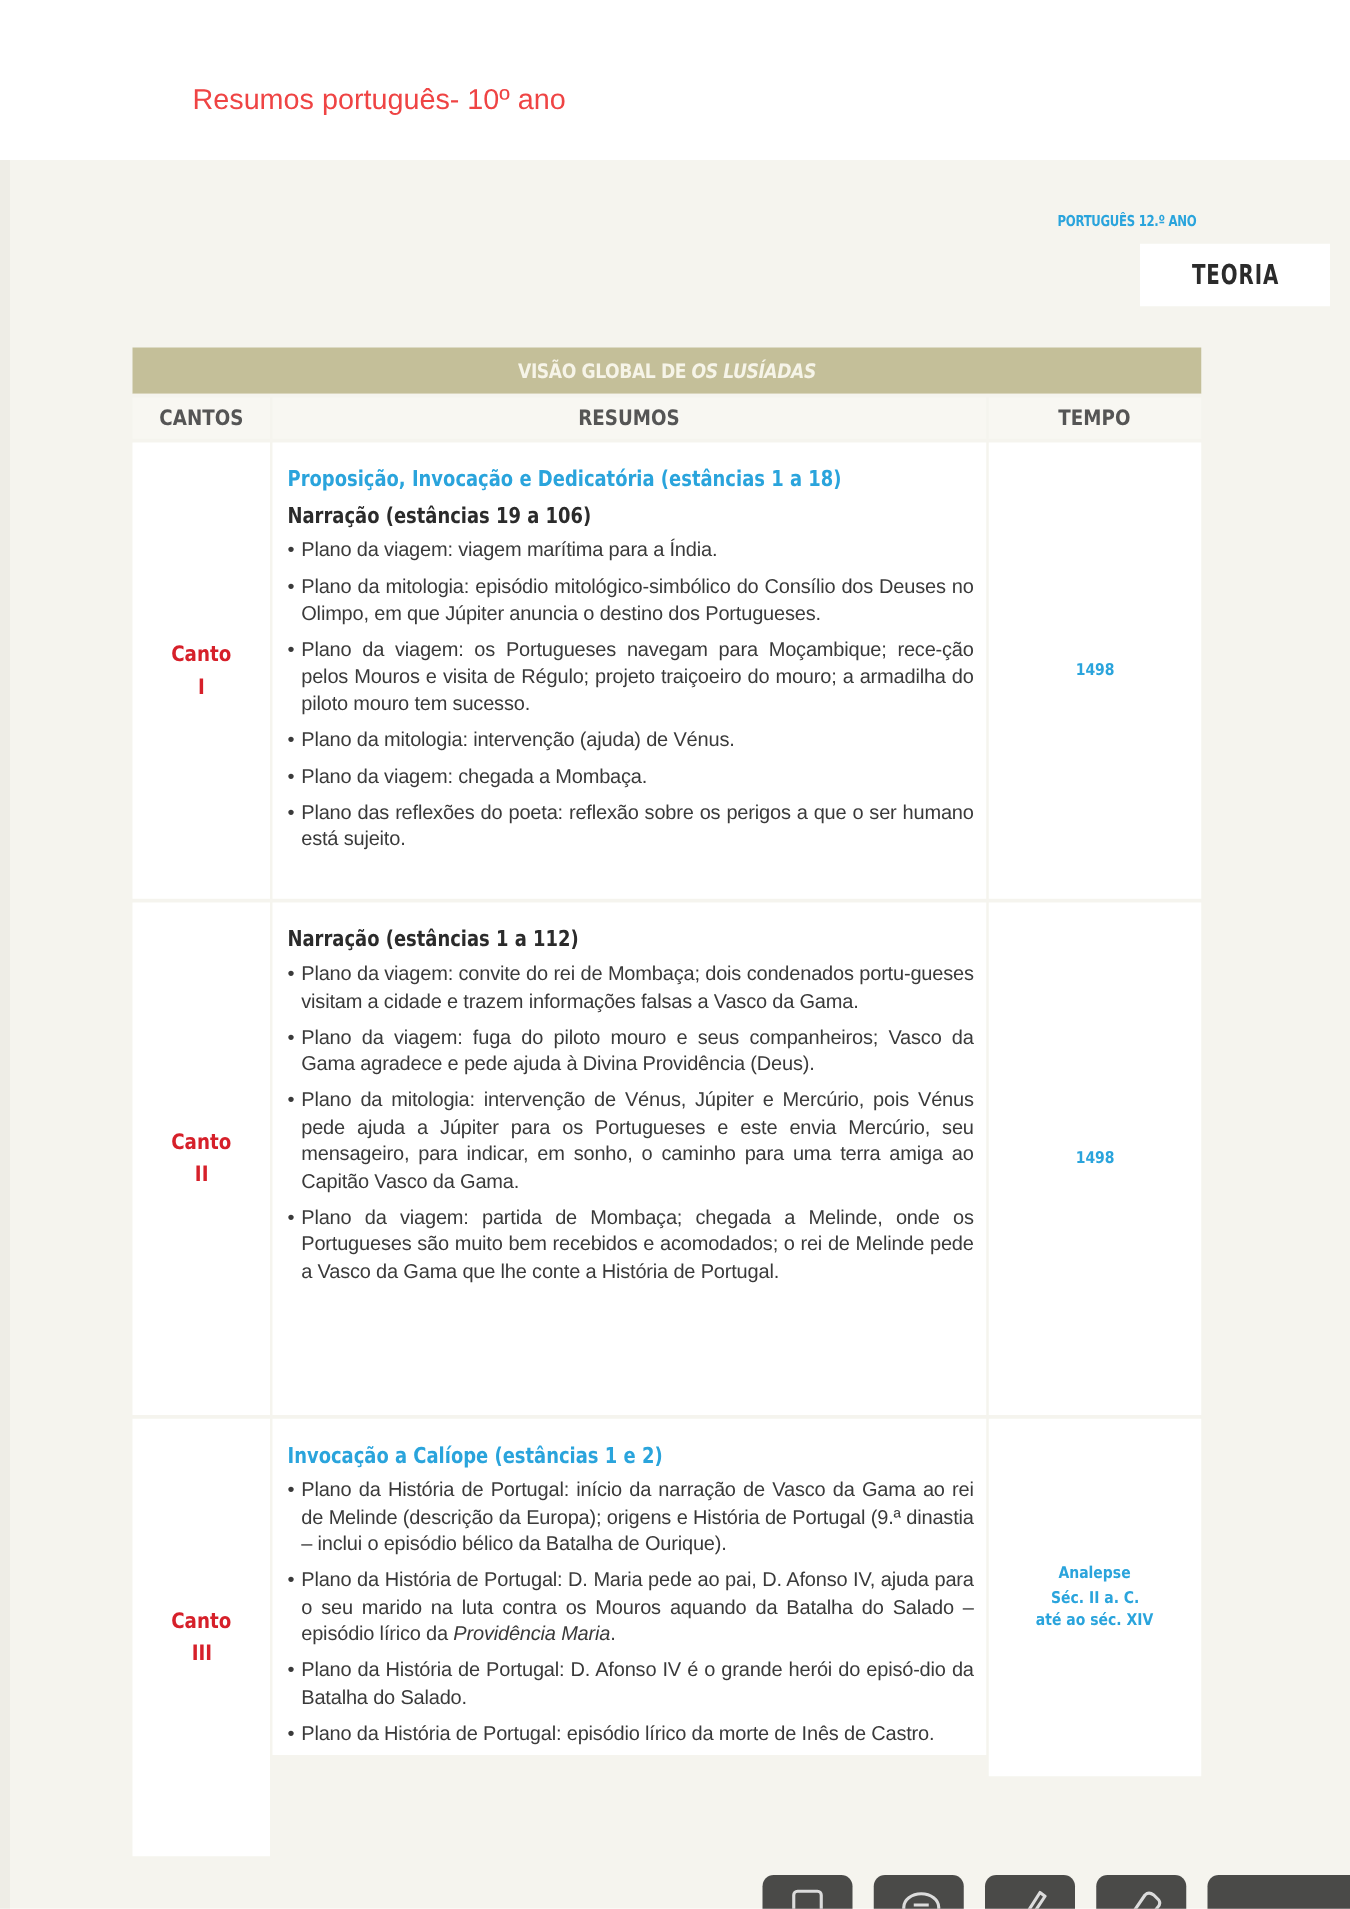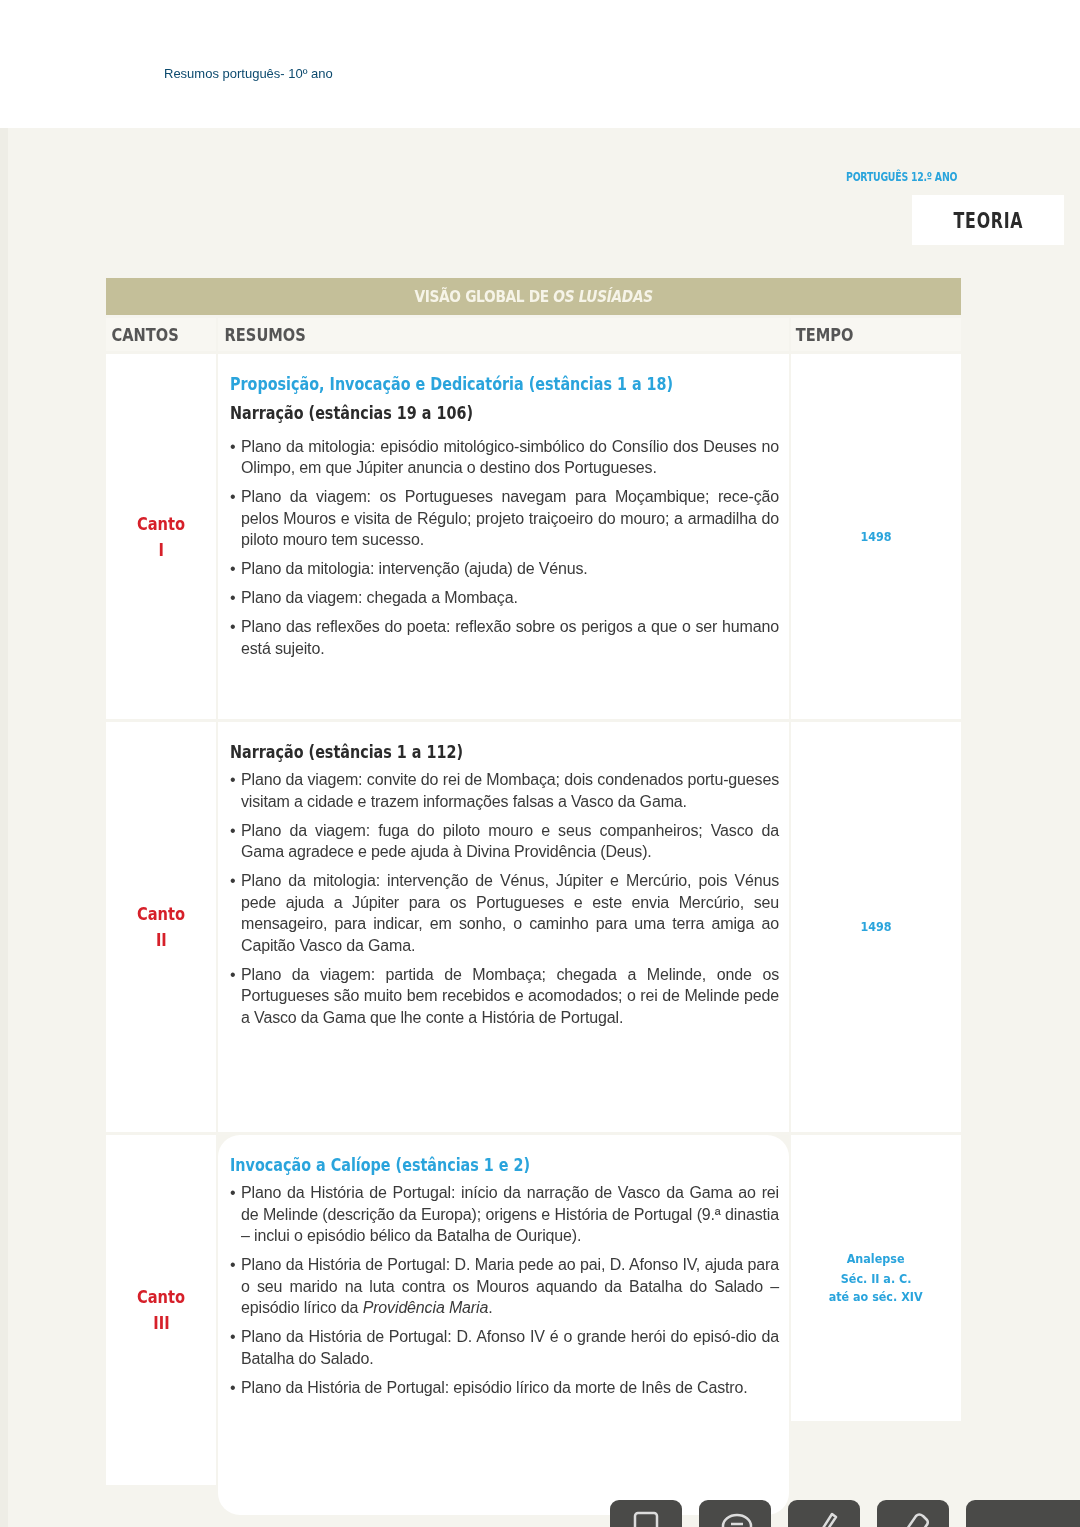--- a/index.html
+++ b/index.html
@@ -1,22 +1,22 @@
 <!DOCTYPE html>
 <html><head>
   <meta charset="utf-8">
   <style>
     * { box-sizing: border-box; margin: 0; padding: 0; }
     html, body { width: 1080px; height: 1527px; overflow: hidden; background: #ffffff; }
     body { position: relative; font-family: "Liberation Sans", sans-serif; }
 
     .doc-header {
-      position: absolute; left: 164px; top: 66px;
+      position: absolute; left: 154px; top: 66px;
       font-family: "Liberation Sans", sans-serif;
-      font-size: 13px; color: #0c4a6e;
+      font-size: 23px; color: #ef4444;
     }
 
     .page-scan {
       position: absolute; left: 0; top: 128px; width: 1080px; height: 1399px;
       background: #f5f4ee;
     }
     .page-scan .left-shade {
       position: absolute; left: 0; top: 0; width: 8px; height: 100%;
       background: #eeede6;
     }
@@ -57,21 +57,21 @@
     .grid {
       display: grid;
       grid-template-columns: 110px 571px 170px;
       column-gap: 2px;
       row-gap: 3px;
       background: #f5f4ee;
       padding-top: 3px;
     }
     .col-head {
       background: #f8f7f2; height: 33px;
-      display: flex; align-items: center; 
+      display: flex; align-items: center; justify-content: center;
       font-family: "DejaVu Sans", sans-serif; font-weight: bold;
       font-size: 17px; color: #555555;
     }
     .col-head span { display: inline-block; transform: scaleX(0.86); }
 
     .cell { background: #ffffff; position: relative; }
     .canto-cell {
       display: flex; flex-direction: column; align-items: center; justify-content: center;
       color: #d6202a; font-weight: bold; font-size: 17px;
       font-family: "DejaVu Sans", sans-serif; line-height: 26px;
@@ -155,20 +155,21 @@
       </div>
 
     <div class="cell canto-cell" style="height:365px;">
       <span>Canto</span>
       <span>I</span>
     </div>
     <div class="cell resumo-cell" style="height:365px;">
       <div class="title-row"><span class="sec-title-blue">Proposição, Invocação e Dedicatória (estâncias 1 a 18)</span></div>
       <div class="title-row"><span class="sec-title-dark">Narração (estâncias 19 a 106)</span></div>
       <ul class="bullets">
+        <li class="first">Plano da viagem: viagem marítima para a Índia.</li>
         <li>Plano da mitologia: episódio mitológico-simbólico do Consílio dos Deuses no Olimpo, em que Júpiter anuncia o destino dos Portugueses.</li>
         <li>Plano da viagem: os Portugueses navegam para Moçambique; rece-ção pelos Mouros e visita de Régulo; projeto traiçoeiro do mouro; a armadilha do piloto mouro tem sucesso.</li>
         <li>Plano da mitologia: intervenção (ajuda) de Vénus.</li>
         <li>Plano da viagem: chegada a Mombaça.</li>
         <li>Plano das reflexões do poeta: reflexão sobre os perigos a que o ser humano está sujeito.</li>
       </ul>
     </div>
     <div class="cell tempo-cell" style="height:365px;">
       <span>1498</span>
     </div>
@@ -187,21 +188,21 @@
       </ul>
     </div>
     <div class="cell tempo-cell" style="height:410px;">
       <span>1498</span>
     </div>
 
     <div class="cell canto-cell" style="height:350px;">
       <span>Canto</span>
       <span>III</span>
     </div>
-    <div class="cell resumo-cell" style="height:380px;border-radius:22px;">
+    <div class="cell resumo-cell" style="height:269px;">
       <div class="title-row"><span class="sec-title-blue">Invocação a Calíope (estâncias 1 e 2)</span></div>
       <ul class="bullets">
         <li class="first">Plano da História de Portugal: início da narração de Vasco da Gama ao rei de Melinde (descrição da Europa); origens e História de Portugal (9.ª dinastia – inclui o episódio bélico da Batalha de Ourique).</li>
         <li><span>Plano da História de Portugal: D. Maria pede ao pai, D. Afonso IV, ajuda para o seu marido na luta contra os Mouros aquando da Batalha do Salado – episódio lírico da </span><i>Providência Maria</i><span>.</span></li>
         <li>Plano da História de Portugal: D. Afonso IV é o grande herói do episó-dio da Batalha do Salado.</li>
         <li>Plano da História de Portugal: episódio lírico da morte de Inês de Castro.</li>
       </ul>
     </div>
     <div class="cell tempo-cell" style="height:286px;">
       <span>Analepse</span>

